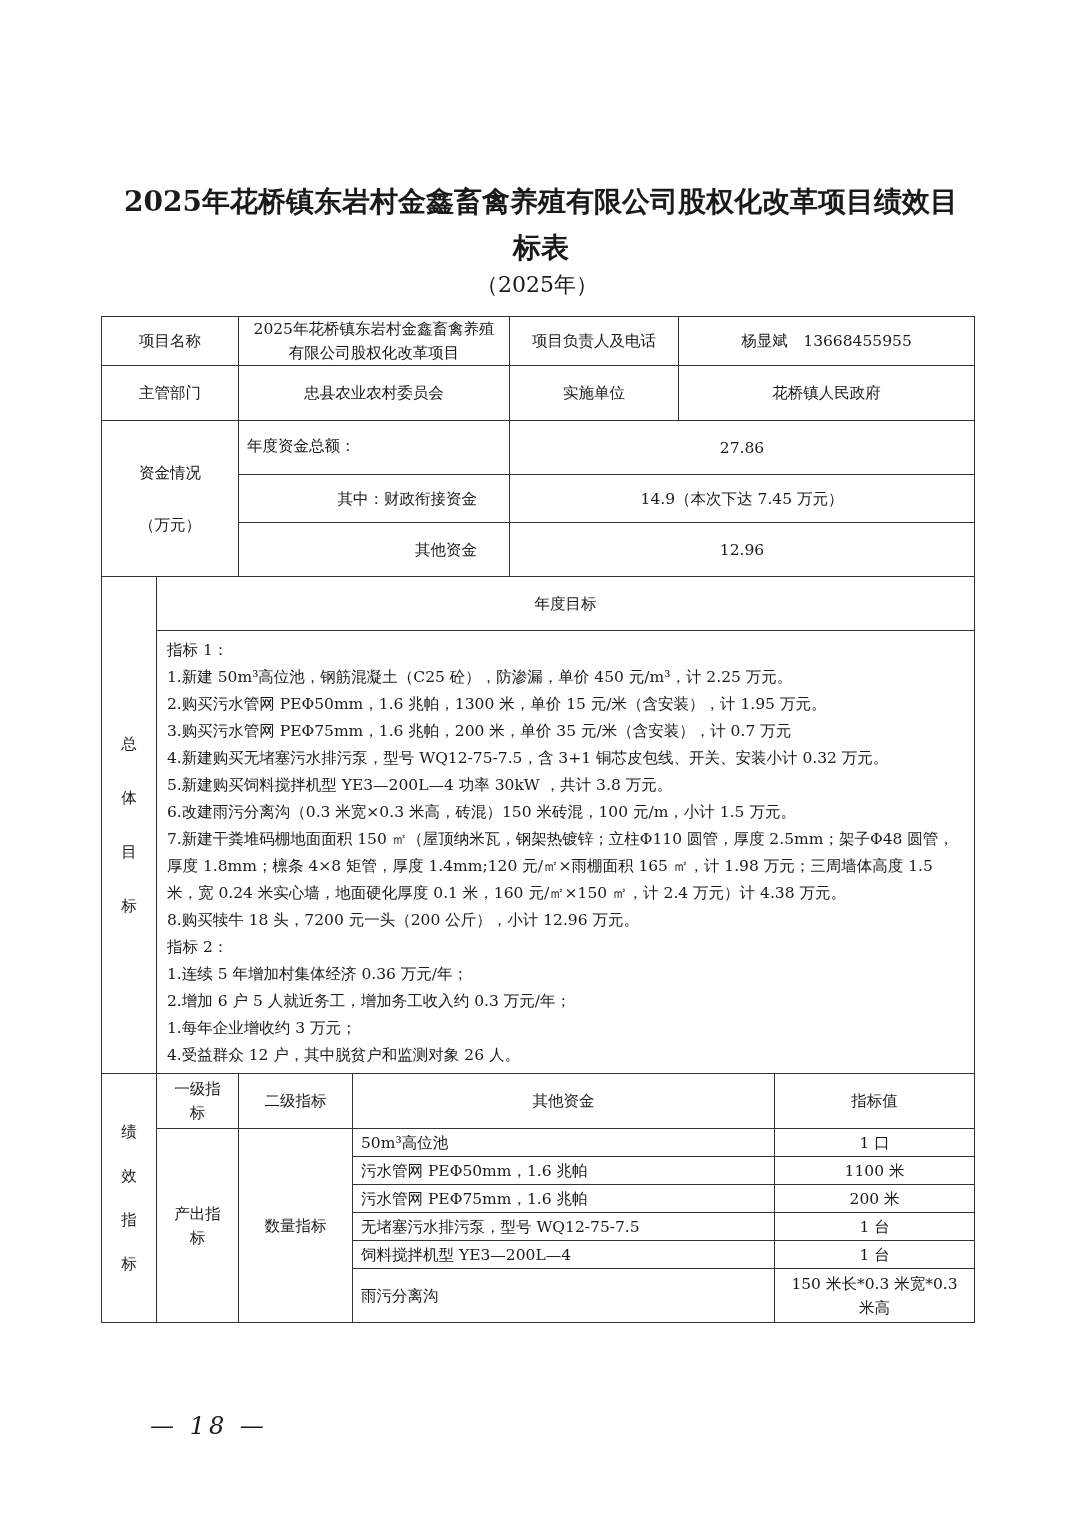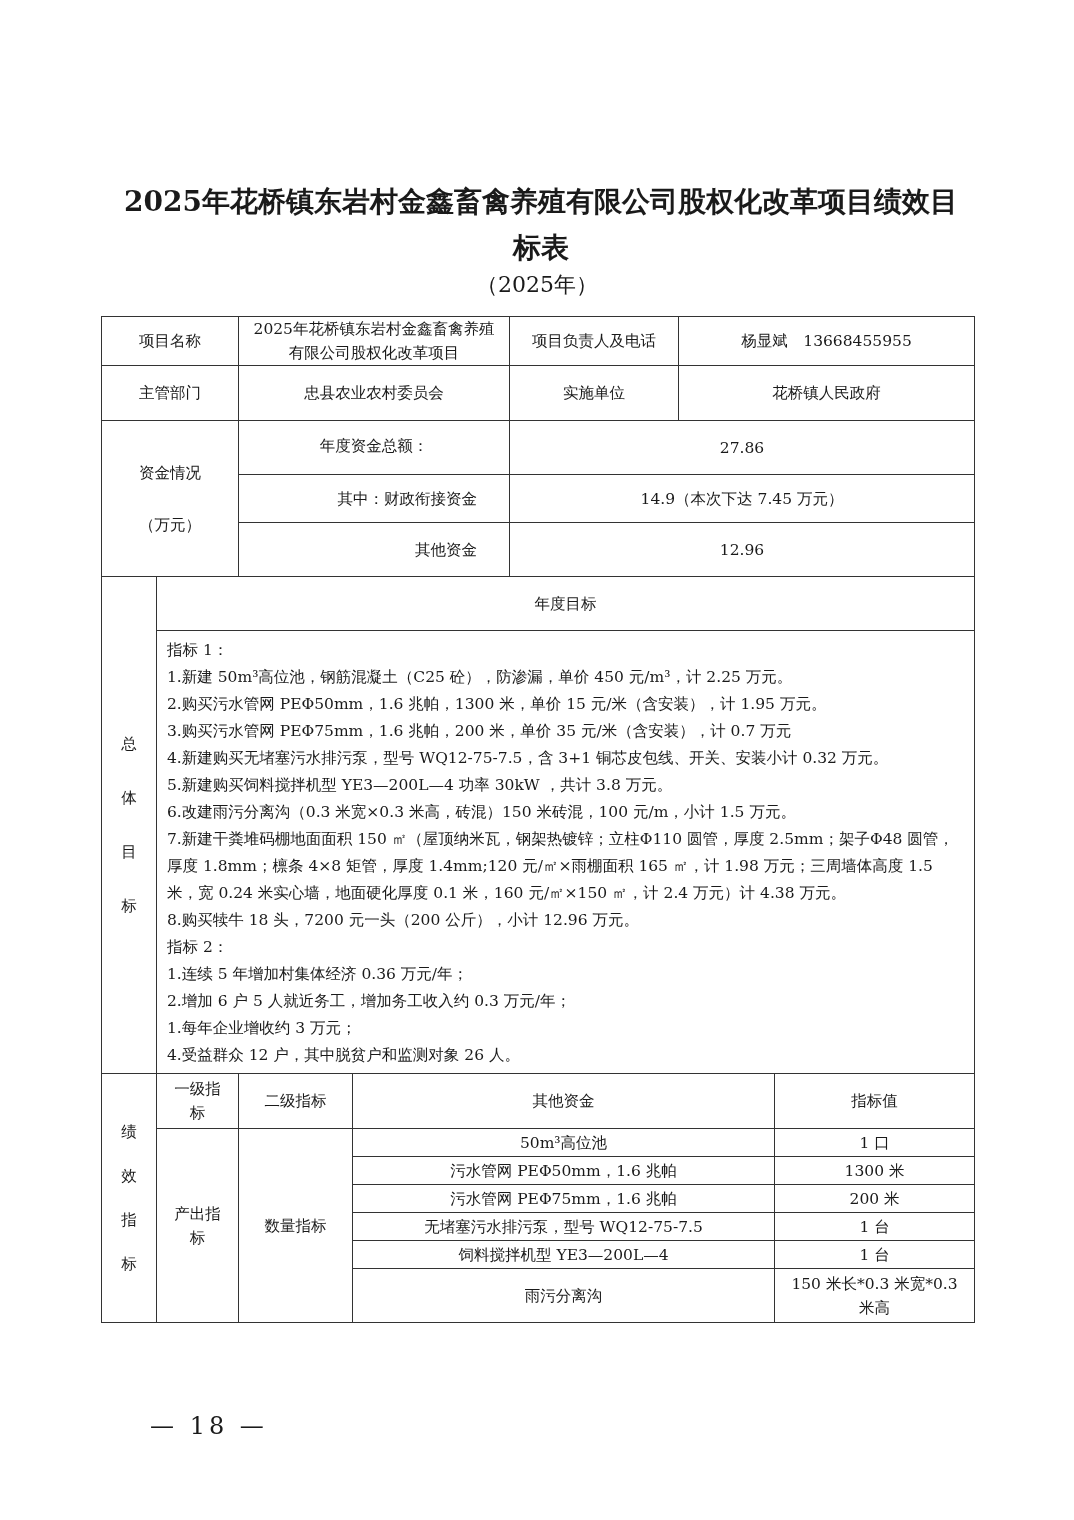--- a/index.html
+++ b/index.html
@@ -4,28 +4,28 @@
 <style>
   html, body { margin: 0; padding: 0; background: #ffffff; }
   body { width: 1074px; height: 1520px; position: relative; overflow: hidden;
          font-family: "DejaVu Serif", "Liberation Serif", serif; color: #1a1a1a; }
   .title { position: absolute; left: 4px; width: 1074px; text-align: center; font-weight: bold; font-size: 28px; line-height: 44px; }
   .t1 { top: 180px; }
   .t2 { top: 226px; }
   .subtitle { position: absolute; top: 268px; left: 0; width: 1074px; text-align: center; font-size: 22px; line-height: 34px; }
   table { position: absolute; left: 101px; top: 316px; width: 873px; border-collapse: collapse; table-layout: fixed; font-size: 15.5px; }
   td { border: 1.3px solid #333; padding: 0 8px; text-align: center; vertical-align: middle; line-height: 26px; }
-  .left { text-align: center; }
+  .left { text-align: left; }
   .right { text-align: right; padding-right: 32px; }
   .vert span { display: block; line-height: 28px; margin: 26px 0; }
   .vert2 span { display: block; line-height: 28px; margin: 16px 0; }
   .goals { text-align: left; padding: 6px 10px 4px 10px; line-height: 27px; font-size: 15.5px; margin-left: 12px; }
   .goals div { white-space: normal; }
   .small { line-height: 24px; }
-  .pagenum { position: absolute; top: 1412px; left: 150px; font-size: 24px; letter-spacing: 4px; }
+  .pagenum { position: absolute; top: 1412px; left: 150px; font-size: 24px; letter-spacing: 4px; font-style: italic; }
 </style>
 </head>
 <body>
 
 <div class="title t1">2025年花桥镇东岩村金鑫畜禽养殖有限公司股权化改革项目绩效目</div>
 <div class="title t2">标表</div>
 <div class="subtitle">（2025年）</div>
 
 <table>
   <colgroup>
@@ -111,21 +111,21 @@
     <td>指标值</td>
   </tr>
   <tr style="height:28px">
     <td rowspan="6" class="small" style="padding:0 14px">产出指标</td>
     <td rowspan="6">数量指标</td>
     <td colspan="3" class="left">50m³高位池</td>
     <td>1 口</td>
   </tr>
   <tr style="height:28px">
     <td colspan="3" class="left">污水管网 PEΦ50mm，1.6 兆帕</td>
-    <td>1300 米</td>
+    <td>1100 米</td>
   </tr>
   <tr style="height:28px">
     <td colspan="3" class="left">污水管网 PEΦ75mm，1.6 兆帕</td>
     <td>200 米</td>
   </tr>
   <tr style="height:28px">
     <td colspan="3" class="left">无堵塞污水排污泵，型号 WQ12-75-7.5</td>
     <td>1 台</td>
   </tr>
   <tr style="height:28px">

